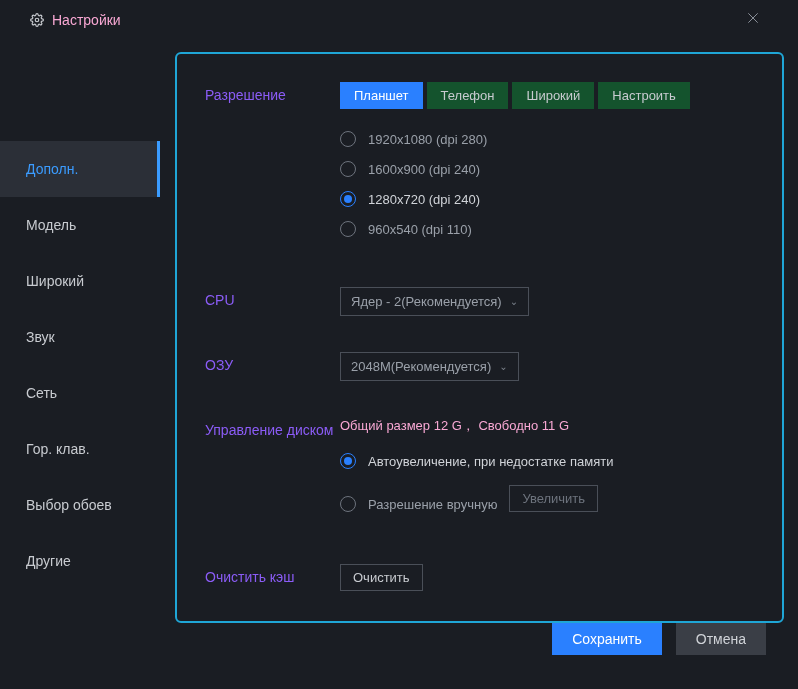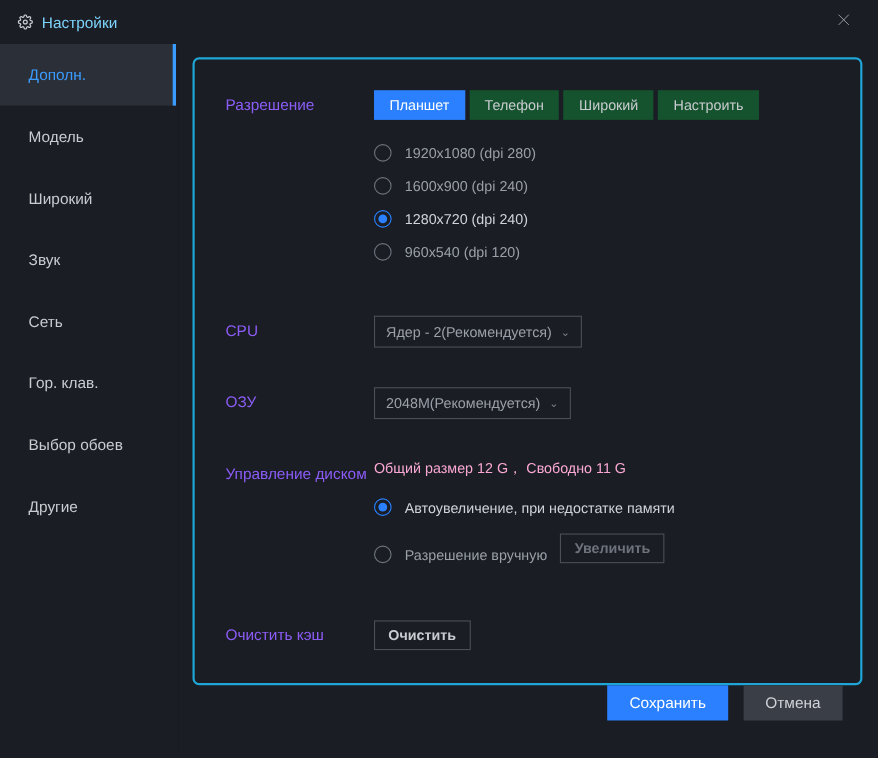--- a/index.html
+++ b/index.html
@@ -1,25 +1,25 @@
 <!DOCTYPE html>
 <html><head>
 <meta charset="utf-8">
 <style>
   * { box-sizing: border-box; margin: 0; padding: 0; font-family: -apple-system, BlinkMacSystemFont, "Segoe UI", Arial, sans-serif; }
   body { background: #1a1d23; color: #9aa0a9; width: 798px; height: 689px; overflow: hidden; }
 
-  .titlebar { height: 40px; display: flex; align-items: center; padding: 0 16px; color: #7dd3fc; font-size: 14px; justify-content: space-between; }
+  .titlebar { height: 40px; display: flex; align-items: center; padding: 0 30px; color: #f9a8d4; font-size: 14px; justify-content: space-between; }
   .titlebar-left { display: flex; align-items: center; gap: 8px; }
   .gear-icon { width: 14px; height: 14px; display: inline-flex; align-items: center; justify-content: center; }
   .close-x { cursor: pointer; padding: 4px 8px; font-size: 16px; color: #9aa0a9; }
 
   .body { display: flex; height: 649px; }
 
-  .sidebar { width: 162px; background: #1a1d23; border-right: 2px solid #1a1d23; display: flex; flex-direction: column; padding-top: 0; }
+  .sidebar { width: 162px; background: #1a1d23; border-right: 2px solid #1a1d23; display: flex; flex-direction: column; padding-top: 0; justify-content: center; }
   .sidebar-item { height: 56px; display: flex; align-items: center; padding-left: 26px; font-size: 14px; color: #c8cbd0; cursor: pointer; position: relative; }
   .sidebar-item.active { background: #2b2f37; color: #3b9cff; }
   .sidebar-item.active::after { content: ""; position: absolute; right: 0; top: 0; bottom: 0; width: 3px; background: #3b9cff; }
 
   .main { flex: 1; padding: 12px 14px 12px 13px; display: flex; flex-direction: column; }
   .panel { border: 2px solid #1fa6d6; border-radius: 6px; flex: 1; padding: 28px 28px 24px 28px; color: #9aa0a9; overflow: auto; }
 
   .row { display: flex; margin-bottom: 36px; }
   .row-label { width: 135px; color: #8b5cf6; font-size: 14px; padding-top: 4px; line-height: 1.3; }
   .row-body { flex: 1; }
@@ -32,21 +32,21 @@
   .radio { width: 16px; height: 16px; border: 1.5px solid #6d737d; border-radius: 50%; display: inline-flex; align-items: center; justify-content: center; cursor: pointer; flex-shrink: 0; }
   .radio.checked { border-color: #2a80ff; }
   .radio.checked::after { content: ""; width: 8px; height: 8px; background: #2a80ff; border-radius: 50%; }
   .radio-label.selected { color: #d0d3d8; }
 
   .select { display: inline-flex; align-items: center; border: 1px solid #4a4f58; padding: 6px 10px; font-size: 13px; color: #9aa0a9; min-width: 168px; cursor: pointer; }
   .chevron { font-size: 10px; margin-left: 8px; color: #7a808a; }
 
   .disk-info { font-size: 13px; color: #f9a8d4; margin-bottom: 18px; }
   .radio-row-inline { display: flex; align-items: flex-end; gap: 12px; margin-bottom: 16px; font-size: 13px; }
-  .btn-ghost { border: 1px solid #4a4f58; background: transparent; color: #6d737d; padding: 5px 12px; font-size: 13px; cursor: pointer; font-weight: bold; }
+  .btn-ghost { border: 1px solid #4a4f58; background: transparent; color: #6d737d; padding: 5px 12px; font-size: 13px; cursor: pointer; }
   .btn-ghost.enabled { color: #c8cbd0; }
 
   .footer { height: 54px; display: flex; align-items: flex-start; justify-content: flex-end; gap: 14px; padding-right: 18px; }
   .btn { padding: 8px 20px; font-size: 14px; cursor: pointer; border: none; }
   .btn-primary { background: #2a80ff; color: #fff; }
   .btn-secondary { background: #3a3e46; color: #d0d3d8; }
 </style>
 </head>
 <body>
 
@@ -115,21 +115,21 @@
           <div class="radio-line">
             <span class="radio"></span>
             <span class="radio-label">1600x900  (dpi 240)</span>
           </div>
           <div class="radio-line">
             <span class="radio checked"></span>
             <span class="radio-label selected">1280x720  (dpi 240)</span>
           </div>
           <div class="radio-line">
             <span class="radio"></span>
-            <span class="radio-label">960x540  (dpi 120)</span>
+            <span class="radio-label">960x540  (dpi 110)</span>
           </div>
         </div>
       </div>
 
       <div class="row">
         <div class="row-label">CPU</div>
         <div class="row-body">
           <div class="select">
             <span>Ядер - 2(Рекомендуется)</span>
             <span class="chevron">⌄</span>

